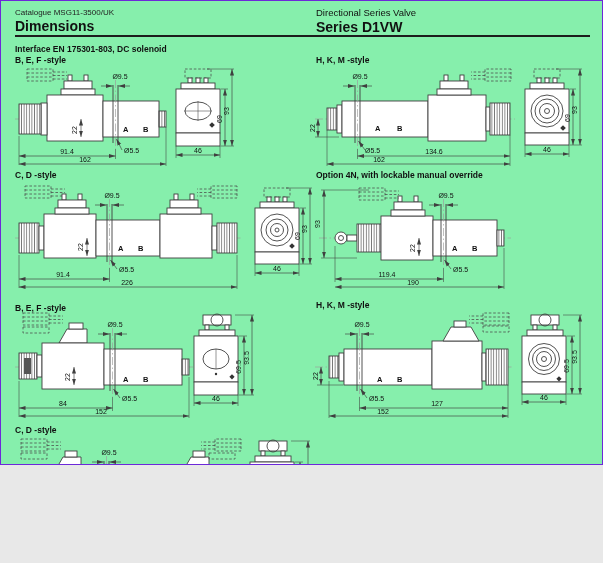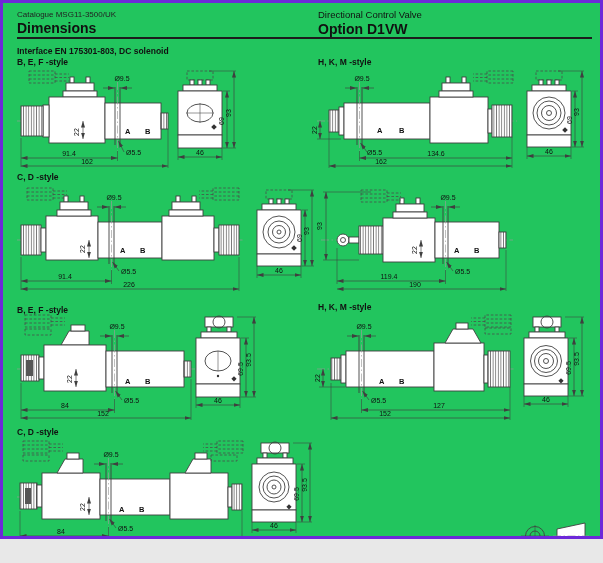--- a/index.html
+++ b/index.html
@@ -1,16 +1,16 @@
 <!DOCTYPE html>
 <html><head>
 <meta charset="utf-8">
 <style>
   html,body{margin:0;padding:0;background:#e8e8e8;}
-  .page{position:relative;width:603px;height:539px;background:#22c55e;border:3px solid #6d28d9;
+  .page{position:relative;width:603px;height:465px;background:#86efac;border:1px solid #6d28d9;
         font-family:"Liberation Sans",sans-serif;color:#111;overflow:hidden;box-sizing:border-box;}
   .abs{position:absolute;}
   .h8{font-size:8px;color:#222;}
   .h11b{font-size:14px;font-weight:bold;color:#111;}
   .h10{font-size:9.5px;color:#111;}
   .sec{font-size:8.5px;font-weight:bold;color:#111;line-height:1.3;white-space:nowrap;text-align:center;}
   .rule{height:2px;background:#1c1c1c;}
   
   svg{overflow:visible;}
   .s  {fill:#fff;stroke:#3f3f3f;stroke-width:0.9;}
@@ -71,28 +71,29 @@
       <g id="slot">
         <line class="sn" x1="0" y1="0" x2="0" y2="58"></line>
           <line class="sn" x1="5" y1="0" x2="5" y2="58"></line>
         <line class="cl" x1="2.5" y1="-5" x2="2.5" y2="64"></line>
       </g>
     </defs>
   </svg>
 
   <div class="abs h8" style="left:14px;top:7px">Catalogue MSG11-3500/UK</div>
   <div class="abs h11b" style="left:14px;top:17px">Dimensions</div>
-  <div class="abs h10" style="left:315px;top:6px">Directional Control Valve</div>
-  <div class="abs h11b" style="left:315px;top:18px">Option D1VW</div>
+  <div class="abs h10" style="left:315px;top:6px">Directional Series Valve</div>
+  <div class="abs h11b" style="left:315px;top:18px">Series D1VW</div>
   <div class="abs rule" style="left:14px;top:34px;width:575px"></div>
 
   <div class="abs sec" style="left:14px;top:43px">Interface EN 175301-803, DC solenoid</div>
   <div class="abs sec" style="left:14px;top:54px">B, E, F -style</div>
   <div class="abs sec" style="left:315px;top:54px">H, K, M -style</div>
   <div class="abs sec" style="left:14px;top:169px">C, D -style</div>
+  <div class="abs sec" style="left:315px;top:169px">Option 4N, with lockable manual override</div>
   <div class="abs sec" style="left:14px;top:302px">B, E, F -style</div>
   <div class="abs sec" style="left:315px;top:299px">H, K, M -style</div>
   <div class="abs sec" style="left:14px;top:424px">C, D -style</div>
 
   <svg class="abs" style="left:14px;top:66px" width="152" height="100" viewBox="0 0 152 100">
     <line class="cl" x1="0" y1="52" x2="150" y2="52"></line>
     <use href="#connD" x="12" y="2"></use>
     <use href="#conn" x="46" y="8"></use>
     <rect class="s" x="32" y="28" width="56" height="46"></rect>
     <rect class="s" x="26" y="36" width="6" height="32"></rect>

